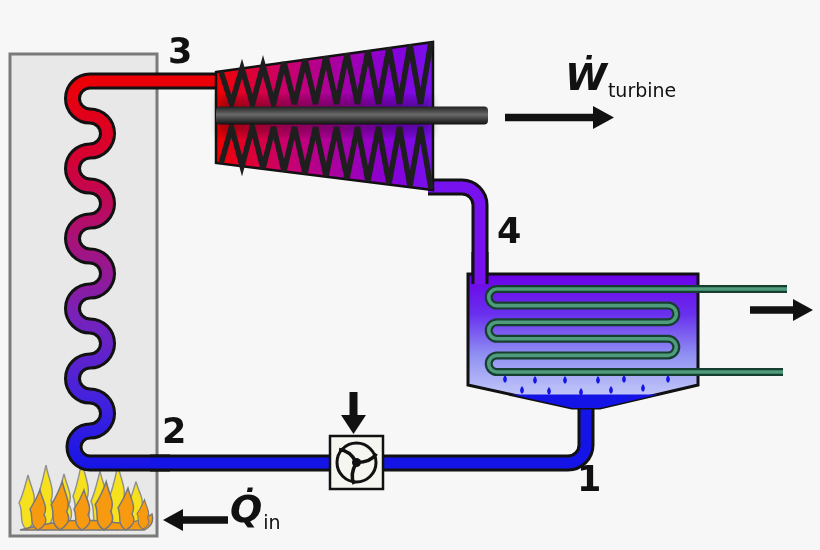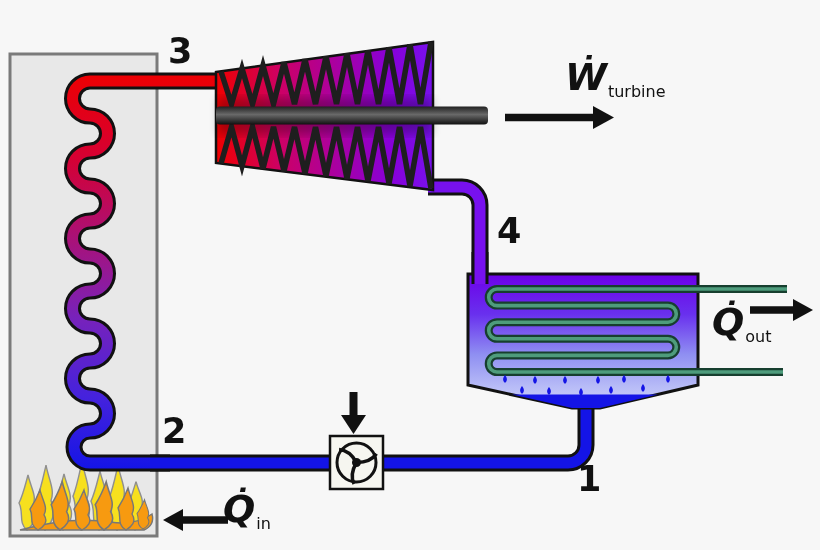--- a/index.html
+++ b/index.html
@@ -2,21 +2,21 @@
 <html><head>
 <meta charset="utf-8">
 <style>
   html,body{margin:0;padding:0;background:#f7f7f7;}
   #stage{position:relative;width:820px;height:550px;background:#f7f7f7;overflow:hidden;
          font-family:"DejaVu Sans",sans-serif;}
   #stage svg{position:absolute;left:0;top:0;}
   .lbl{position:absolute;color:#111;white-space:nowrap;line-height:1;}
   .num{font-weight:700;font-size:35px;}
   .sym{font-style:italic;font-weight:700;font-size:38px;}
-  .sub{font-style:normal;font-weight:400;font-size:16px;position:relative;top:7px;margin-left:1px;}
+  .sub{font-style:normal;font-weight:400;font-size:19px;position:relative;top:7px;margin-left:1px;}
 </style>
 </head>
 <body>
 
 <div id="stage">
 <svg width="820" height="550" viewBox="0 0 820 550">
   <defs>
     <linearGradient id="coilGrad" gradientUnits="userSpaceOnUse" x1="0" y1="70" x2="0" y2="470">
       <stop offset="0" stop-color="#ee0000"></stop>
       <stop offset="0.22" stop-color="#d50033"></stop>
@@ -152,15 +152,14 @@
     </g>
   </g>
 </svg>
 
   <div class="lbl num" style="left:168px;top:34px">3</div>
   <div class="lbl num" style="left:162px;top:414px">2</div>
   <div class="lbl num" style="left:577px;top:462px">1</div>
   <div class="lbl num" style="left:497px;top:214px">4</div>
 
   <div class="lbl" style="left:565px;top:58px"><span class="sym">Ẇ</span><span class="sub">turbine</span></div>
-  <div class="lbl" style="left:712px;top:303px"><span class="sym">Q̇</span><span class="sub">out</span></div>
-  <div class="lbl" style="left:223px;top:490px"><span class="sym">Q̇</span><span class="sub">in</span></div>
+  <div class="lbl" style="left:230px;top:490px"><span class="sym">Q̇</span><span class="sub">in</span></div>
 </div>
 
 </body></html>

